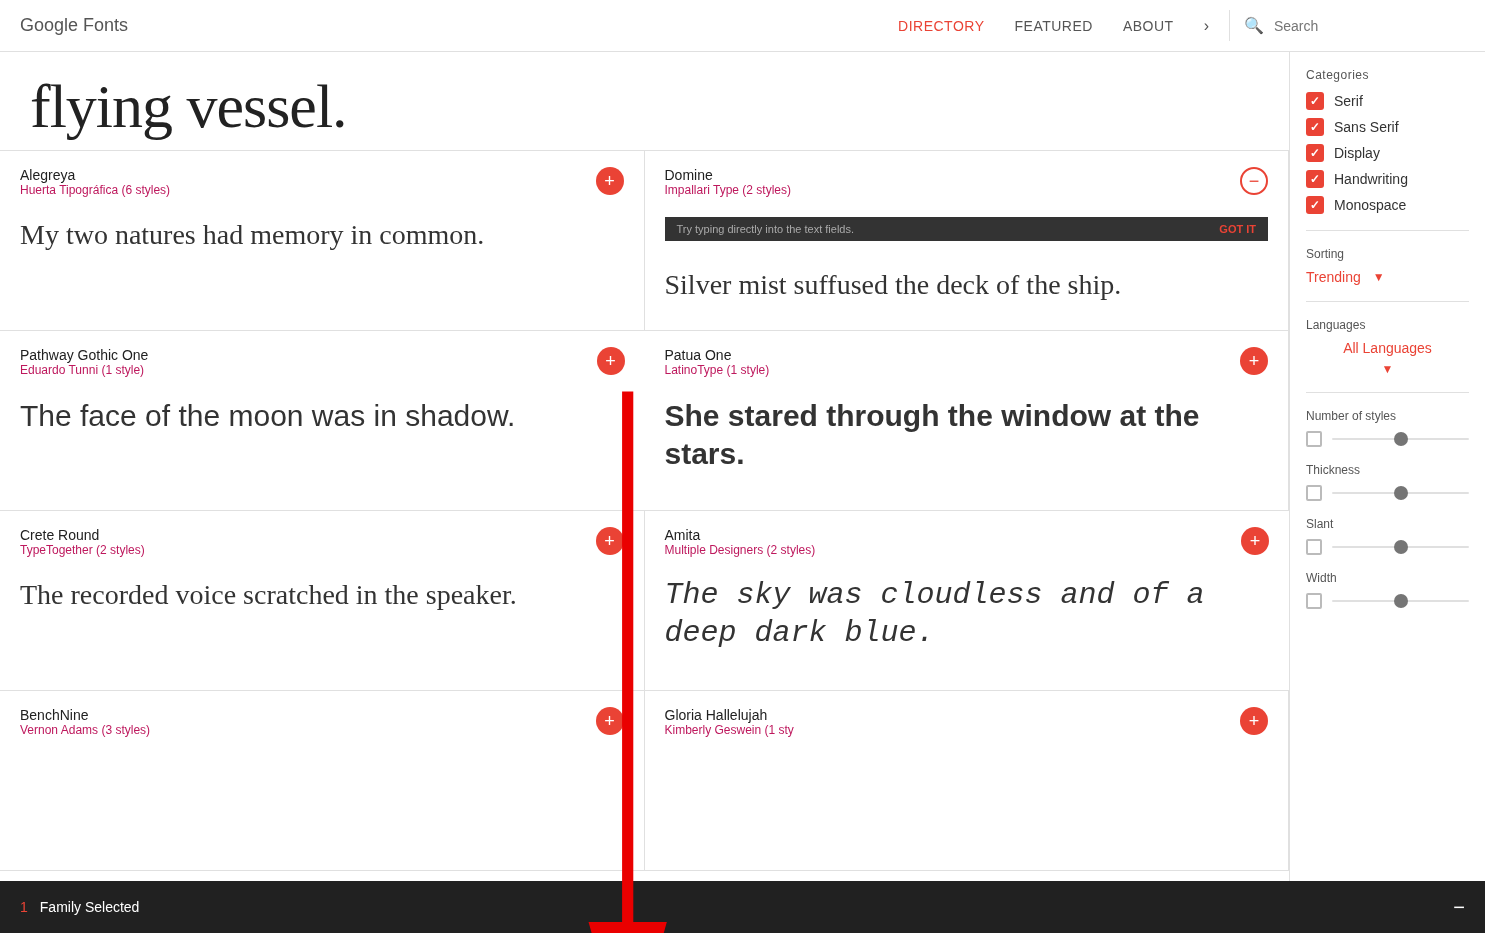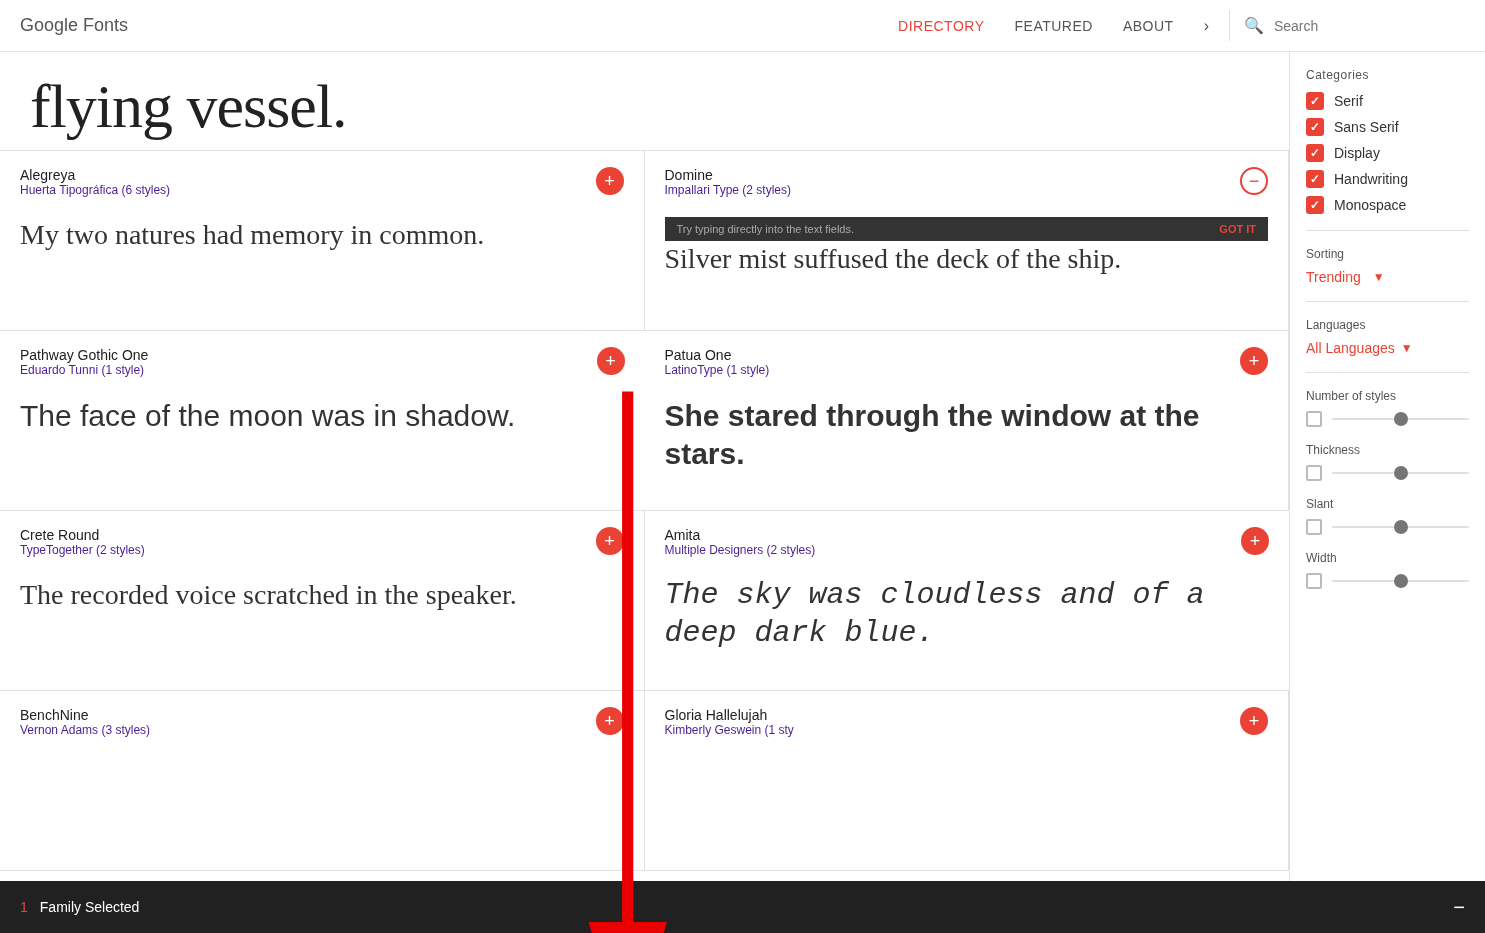--- a/index.html
+++ b/index.html
@@ -108,21 +108,21 @@
       align-items: flex-start;
       margin-bottom: 4px;
     }
     .font-name {
       font-size: 14px;
       font-weight: 500;
       color: #212121;
     }
     .font-author {
       font-size: 12px;
-      color: #4c1d95;
+      color: #be185d;
       margin-bottom: 16px;
     }
     .font-action-btn {
       width: 28px;
       height: 28px;
       border-radius: 50%;
       background: #ea4335;
       border: none;
       cursor: pointer;
       display: flex;
@@ -239,20 +239,21 @@
     .sorting-value { color: #ea4335; font-size: 14px; }
     .sorting-arrow { color: #ea4335; font-size: 12px; }
 
     .languages-section { margin-bottom: 16px; }
     .languages-label { font-size: 12px; color: #555; font-weight: 500; margin-bottom: 8px; }
     .languages-select {
       display: flex;
       align-items: center;
       gap: 6px;
       cursor: pointer;
+      flex-direction: column;
     }
     .languages-value { color: #ea4335; font-size: 14px; }
     .languages-arrow { color: #ea4335; font-size: 12px; }
 
     .slider-section { margin-bottom: 16px; }
     .slider-section-title { font-size: 12px; color: #555; font-weight: 500; margin-bottom: 8px; }
     .slider-row {
       display: flex;
       align-items: center;
       gap: 10px;
@@ -282,21 +283,21 @@
       transform: translateX(-50%);
     }
     .hint-bar {
       background: #333;
       color: #aaa;
       font-size: 11px;
       padding: 6px 12px;
       display: flex;
       justify-content: space-between;
       align-items: center;
-      margin-bottom: 0;
+      margin-bottom: 26px;
     }
     .hint-got { color: #ea4335; font-weight: bold; font-size: 11px; }
 
     .main-content-wrapper {
       position: relative;
     }
 
     
     .red-arrow-container {
       position: absolute;

